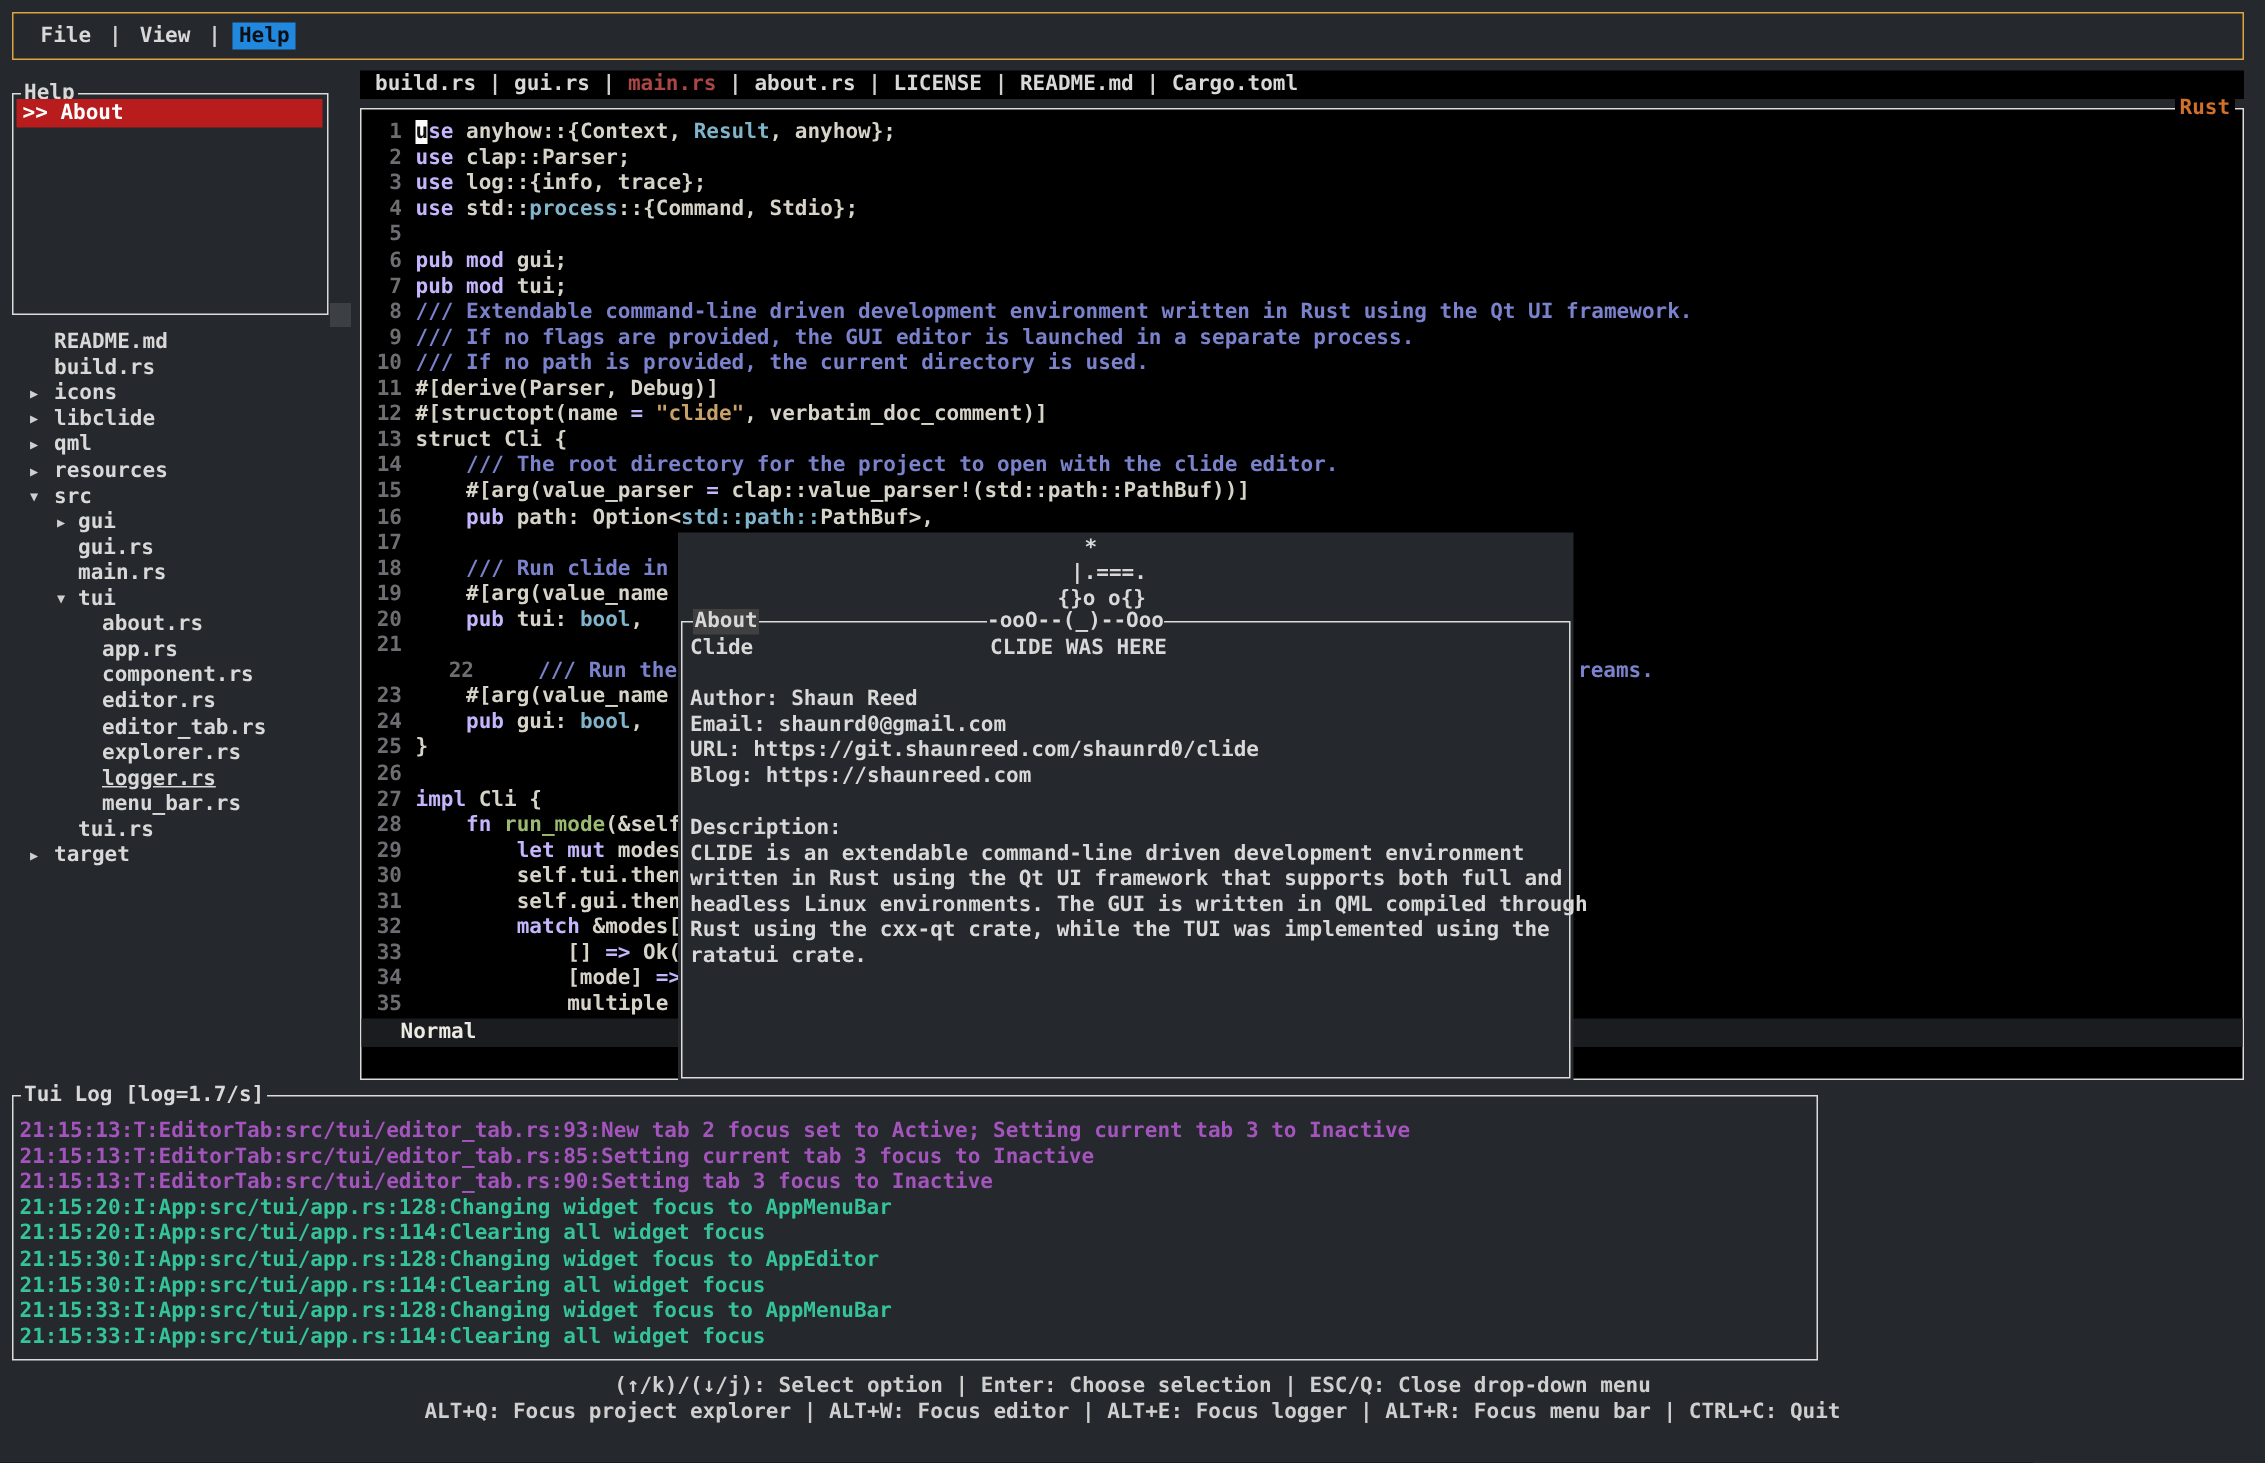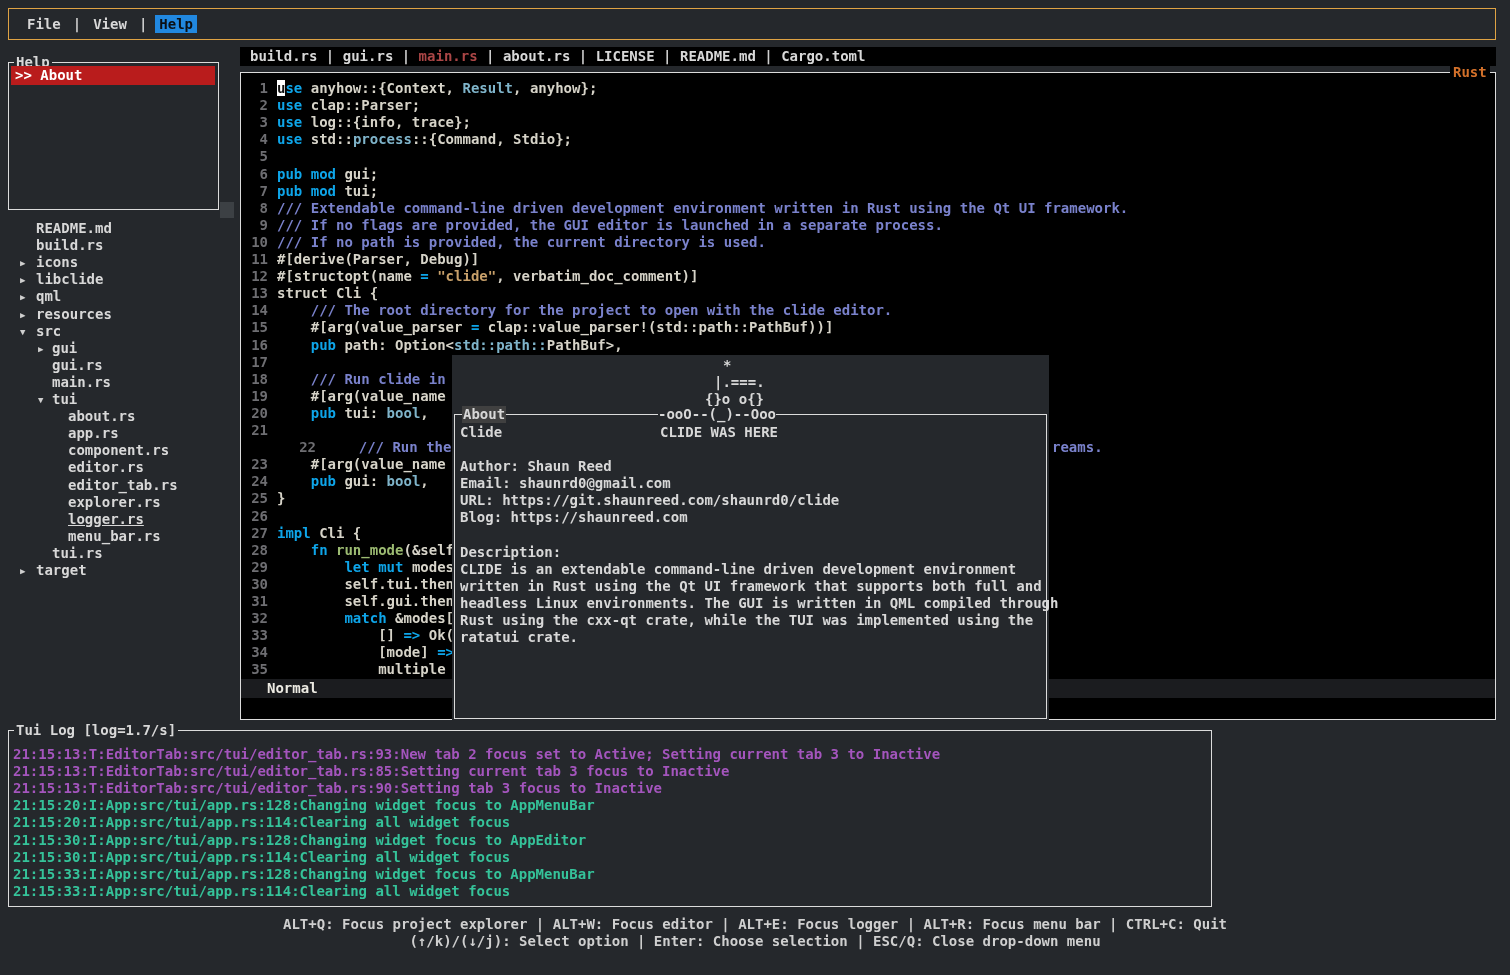--- a/index.html
+++ b/index.html
@@ -37,21 +37,21 @@
 
   
   .editor{position:absolute;left:240px;top:72px;width:1256px;height:648px;background:#000;
           border:1px solid #dcdcdc;}
   .rust-badge{position:absolute;left:1450px;top:64px;background:#000;color:#d2702a;
               padding:0 3px;line-height:17px;z-index:2;}
   .code{position:absolute;left:248px;top:80px;width:1240px;height:600px;}
   .code-line{position:absolute;left:0;height:17px;line-height:17px;white-space:pre;}
   .ln{display:inline-block;width:20px;text-align:right;margin-right:9px;color:#6e6e72;}
   .seg-fg{color:#d6d3c8;}
-  .seg-kw{color:#0ea5e9;}
+  .seg-kw{color:#c4b5fd;}
   .seg-ty{color:#7fb4ca;}
   .seg-com{color:#7a82cc;}
   .seg-str{color:#c8a06a;}
   .seg-fn{color:#9cbb72;}
   .seg-cur{background:#ffffff;color:#111;}
   .code-frag{position:absolute;left:1052px;top:439px;color:#7a82cc;line-height:17px;white-space:pre;}
   .modebar{position:absolute;left:241px;top:679px;width:1254px;height:19px;background:#1b1c1f;
            line-height:19px;padding-left:26px;color:#eceae2;}
 
   
@@ -249,17 +249,17 @@
         <div class="log-line log-info" style="top: 51.3px;">21:15:20:I:App:src/tui/app.rs:128:Changing widget focus to AppMenuBar</div>
         <div class="log-line log-info" style="top: 68.4px;">21:15:20:I:App:src/tui/app.rs:114:Clearing all widget focus</div>
         <div class="log-line log-info" style="top: 85.5px;">21:15:30:I:App:src/tui/app.rs:128:Changing widget focus to AppEditor</div>
         <div class="log-line log-info" style="top: 102.6px;">21:15:30:I:App:src/tui/app.rs:114:Clearing all widget focus</div>
         <div class="log-line log-info" style="top: 119.7px;">21:15:33:I:App:src/tui/app.rs:128:Changing widget focus to AppMenuBar</div>
         <div class="log-line log-info" style="top: 136.8px;">21:15:33:I:App:src/tui/app.rs:114:Clearing all widget focus</div>
       </div>
   </div>
 
   <div class="helpbar">
+    <div>(↑/k)/(↓/j): Select option | Enter: Choose selection | ESC/Q: Close drop-down menu</div>
     <div>ALT+Q: Focus project explorer | ALT+W: Focus editor | ALT+E: Focus logger | ALT+R: Focus menu bar | CTRL+C: Quit</div>
-    <div>(↑/k)/(↓/j): Select option | Enter: Choose selection | ESC/Q: Close drop-down menu</div>
   </div>
 
 </div>
 
 </body></html>

